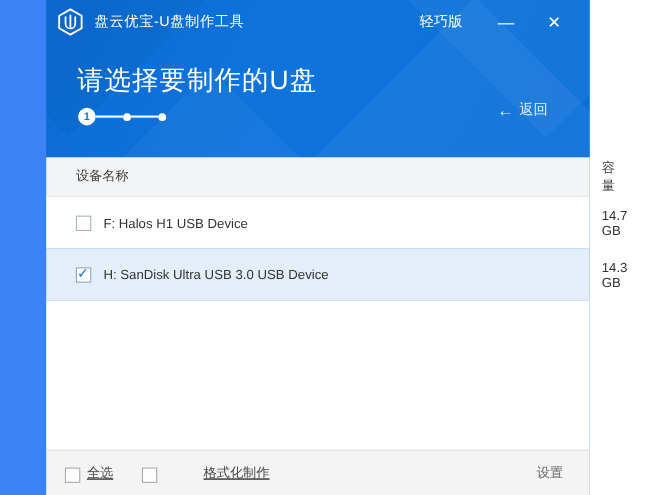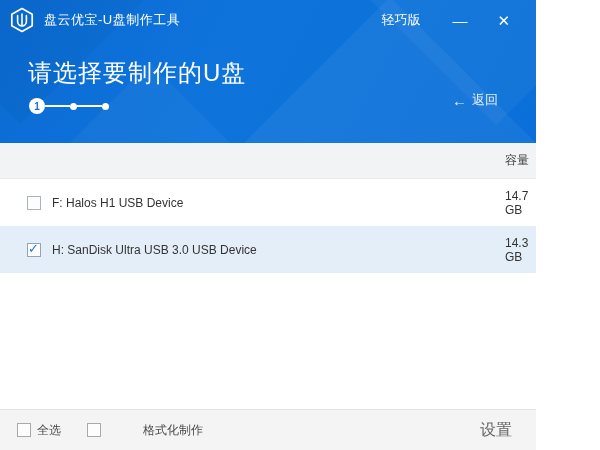--- a/index.html
+++ b/index.html
@@ -1,18 +1,18 @@
 <!DOCTYPE html>
 <html><head>
 <meta charset="utf-8">
 <style>
   * { margin:0; padding:0; box-sizing:border-box; }
   html,body { width:600px; height:450px; overflow:hidden; }
   body { font-family:"Liberation Sans","DejaVu Sans",sans-serif; background:#fff; }
-  .window { width:536px; height:450px; display:flex; flex-direction:column; background:#3b82f6; }
+  .window { width:536px; height:450px; display:flex; flex-direction:column; background:#3b82f6;padding-left:42px; }
 
   
   .hero { position:relative; height:143px; flex:0 0 143px;
           background:linear-gradient(118deg,#0b6bd3 0%, #0e74dc 45%, #0a6fd8 100%);
           overflow:hidden; color:#fff; }
   .facet { position:absolute; transform:rotate(45deg); }
   .facet.f1 { width:280px; height:280px; background:rgba(255,255,255,0.05); left:250px; top:55px; }
   .facet.f2 { width:260px; height:260px; background:rgba(0,0,0,0.035); left:-110px; top:-190px; }
   .facet.f3 { width:220px; height:220px; background:rgba(255,255,255,0.045); right:-70px; top:-140px; }
   .facet.f4 { width:180px; height:180px; background:rgba(255,255,255,0.04); left:60px; top:100px; }
@@ -55,27 +55,27 @@
   .checkbox.checked { border-color:#8fa6ba; }
   .checkbox.checked .tick { display:block; }
   .row-name { margin-left:11px; }
   .row-cap { position:absolute; left:505px; }
 
   .empty-area { flex:1; background:#fff; }
 
   
   .footer { position:relative; height:41px; flex:0 0 41px; background:#f4f4f4;
             border-top:1px solid #e2e2e2; display:flex; align-items:center; }
-  .chk-group { display:flex; align-items:center; cursor:pointer; }
+  .chk-group { display:flex; align-items:flex-end; cursor:pointer;text-decoration:underline; }
   .chk-group .checkbox { margin-left:0; border-color:#a9a9a9; }
   .chk-group.g1 { margin-left:17px; }
   .chk-group.g2 { margin-left:26px;gap:36px; }
   .chk-label { margin-left:6px; font-size:12px; color:#4a4a4a; }
   .foot-spacer { flex:1; }
-  .settings-link { font-size:16px; color:#666; cursor:pointer; margin-right:24px; }
+  .settings-link { font-size:12px; color:#666; cursor:pointer; margin-right:24px; }
   .next-button { width:87px; height:28px; margin-right:14px; background:#1b85e9; color:#fff;
                  border:none; border-radius:2px; font-size:13px; cursor:pointer;
                  font-family:inherit; }
 </style>
 </head>
 <body>
 
 <div class="window">
 
   <div class="hero">
@@ -107,20 +107,21 @@
       <div class="step-dot"></div>
     </div>
 
     <div class="back-link">
       <span class="back-arrow">←</span>
       <span>返回</span>
     </div>
   </div>
 
   <div class="table-header">
+    <span class="col-name">设备名称</span>
     <span class="col-cap">容量</span>
   </div>
 
   <div class="device-row">
     <span class="checkbox">
       
     </span>
     <span class="row-name">F: Halos H1 USB Device</span>
     <span class="row-cap">14.7 GB</span>
   </div>

